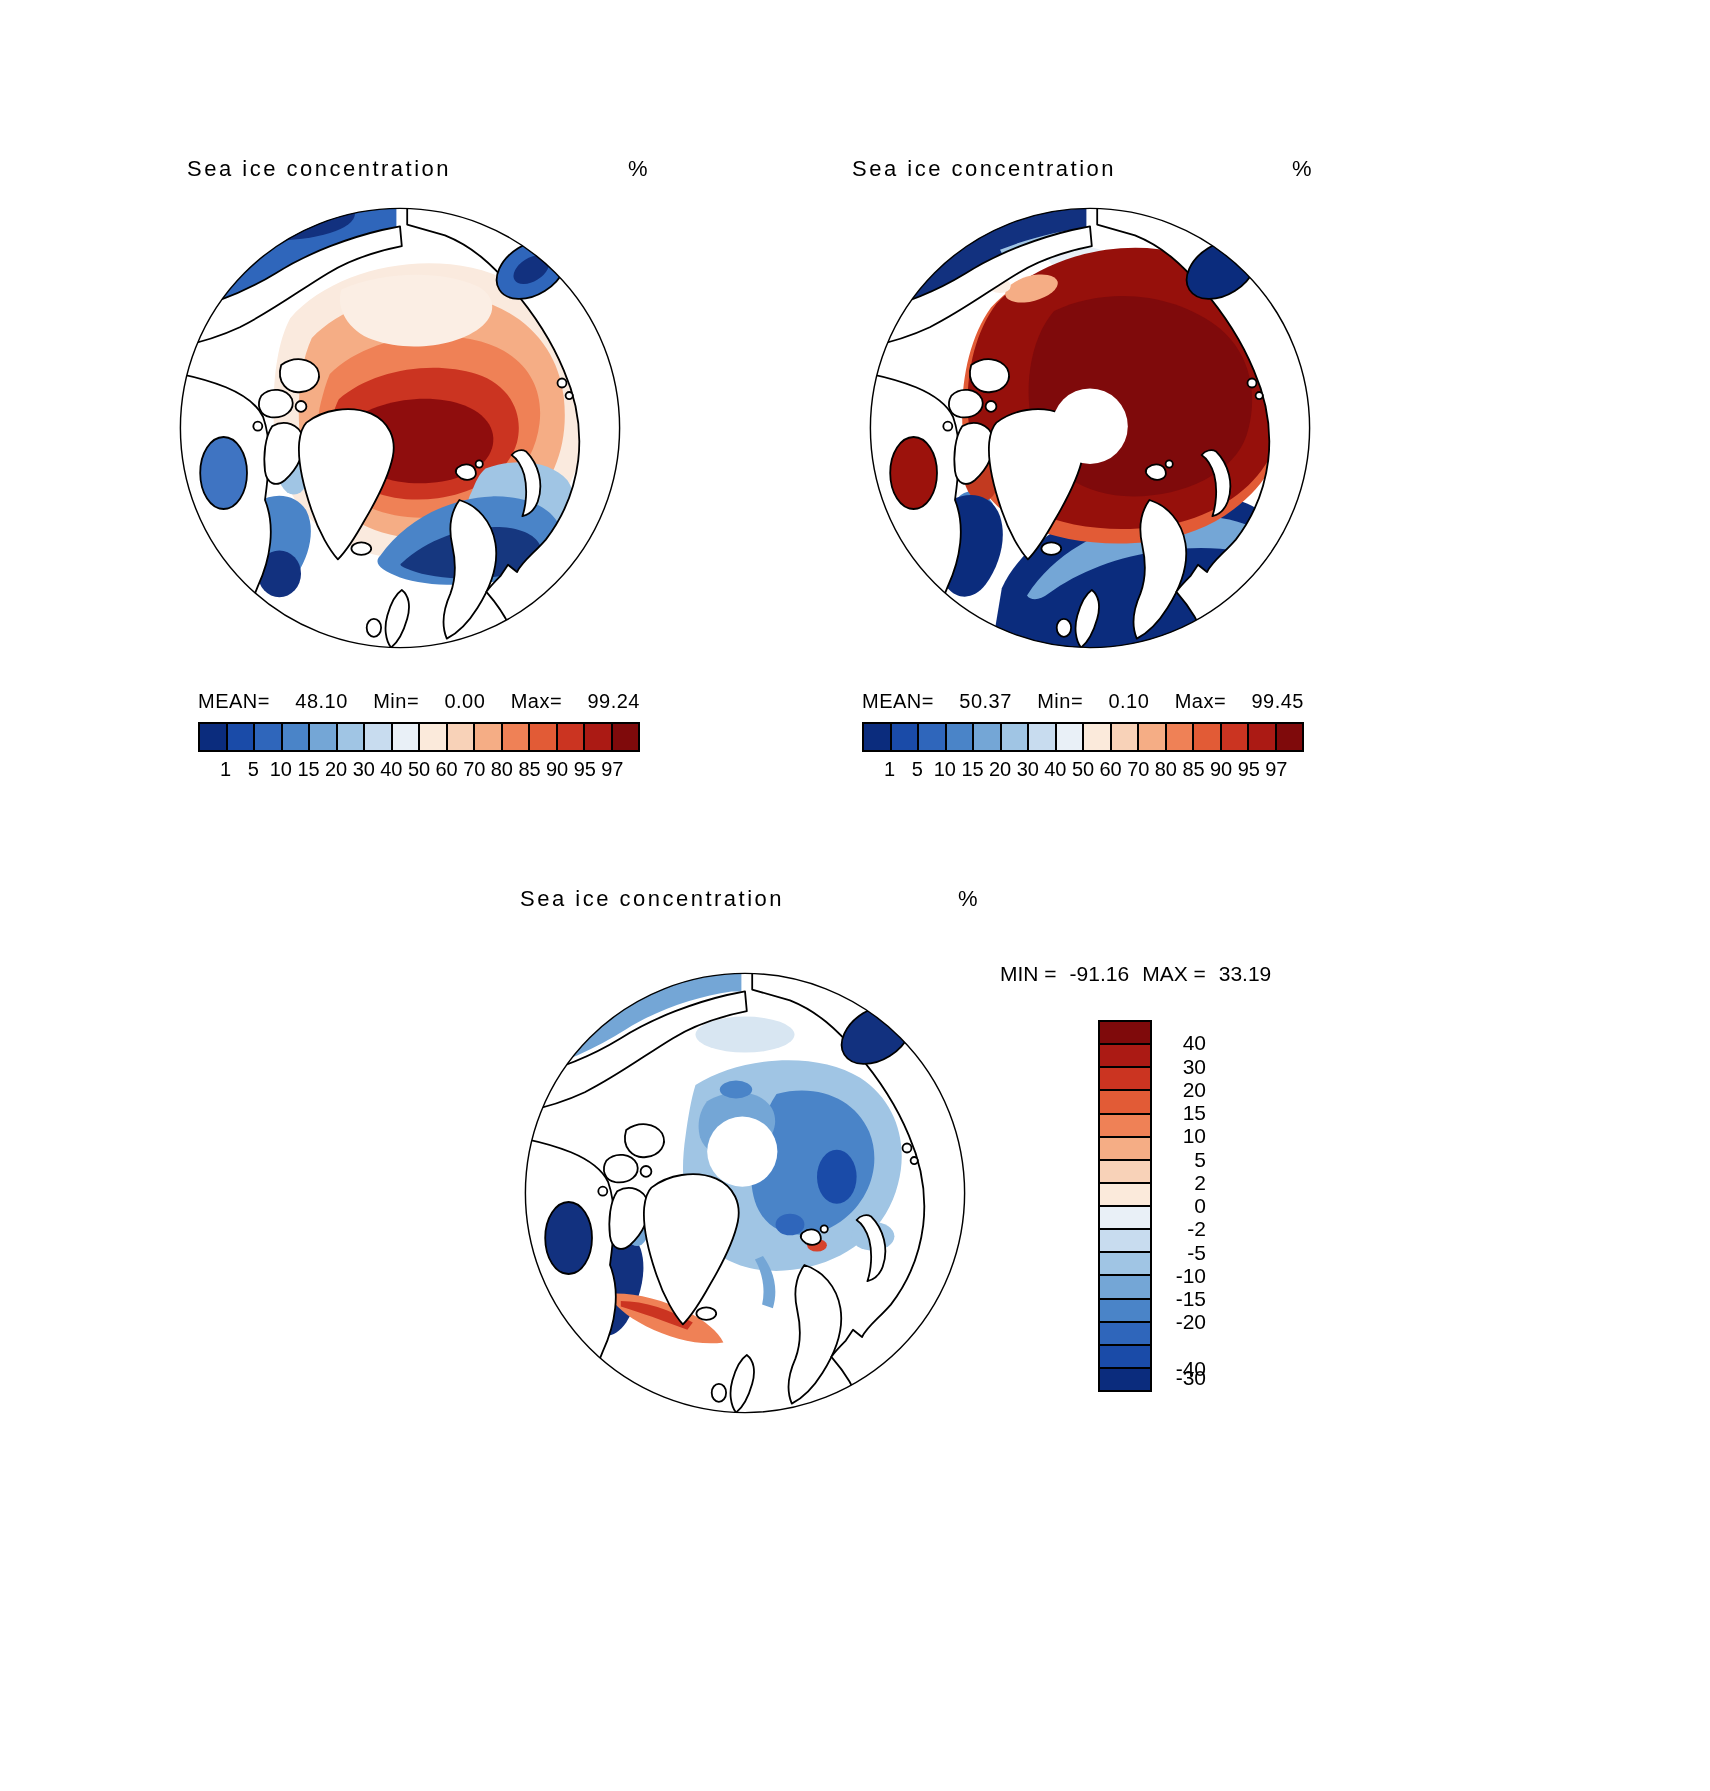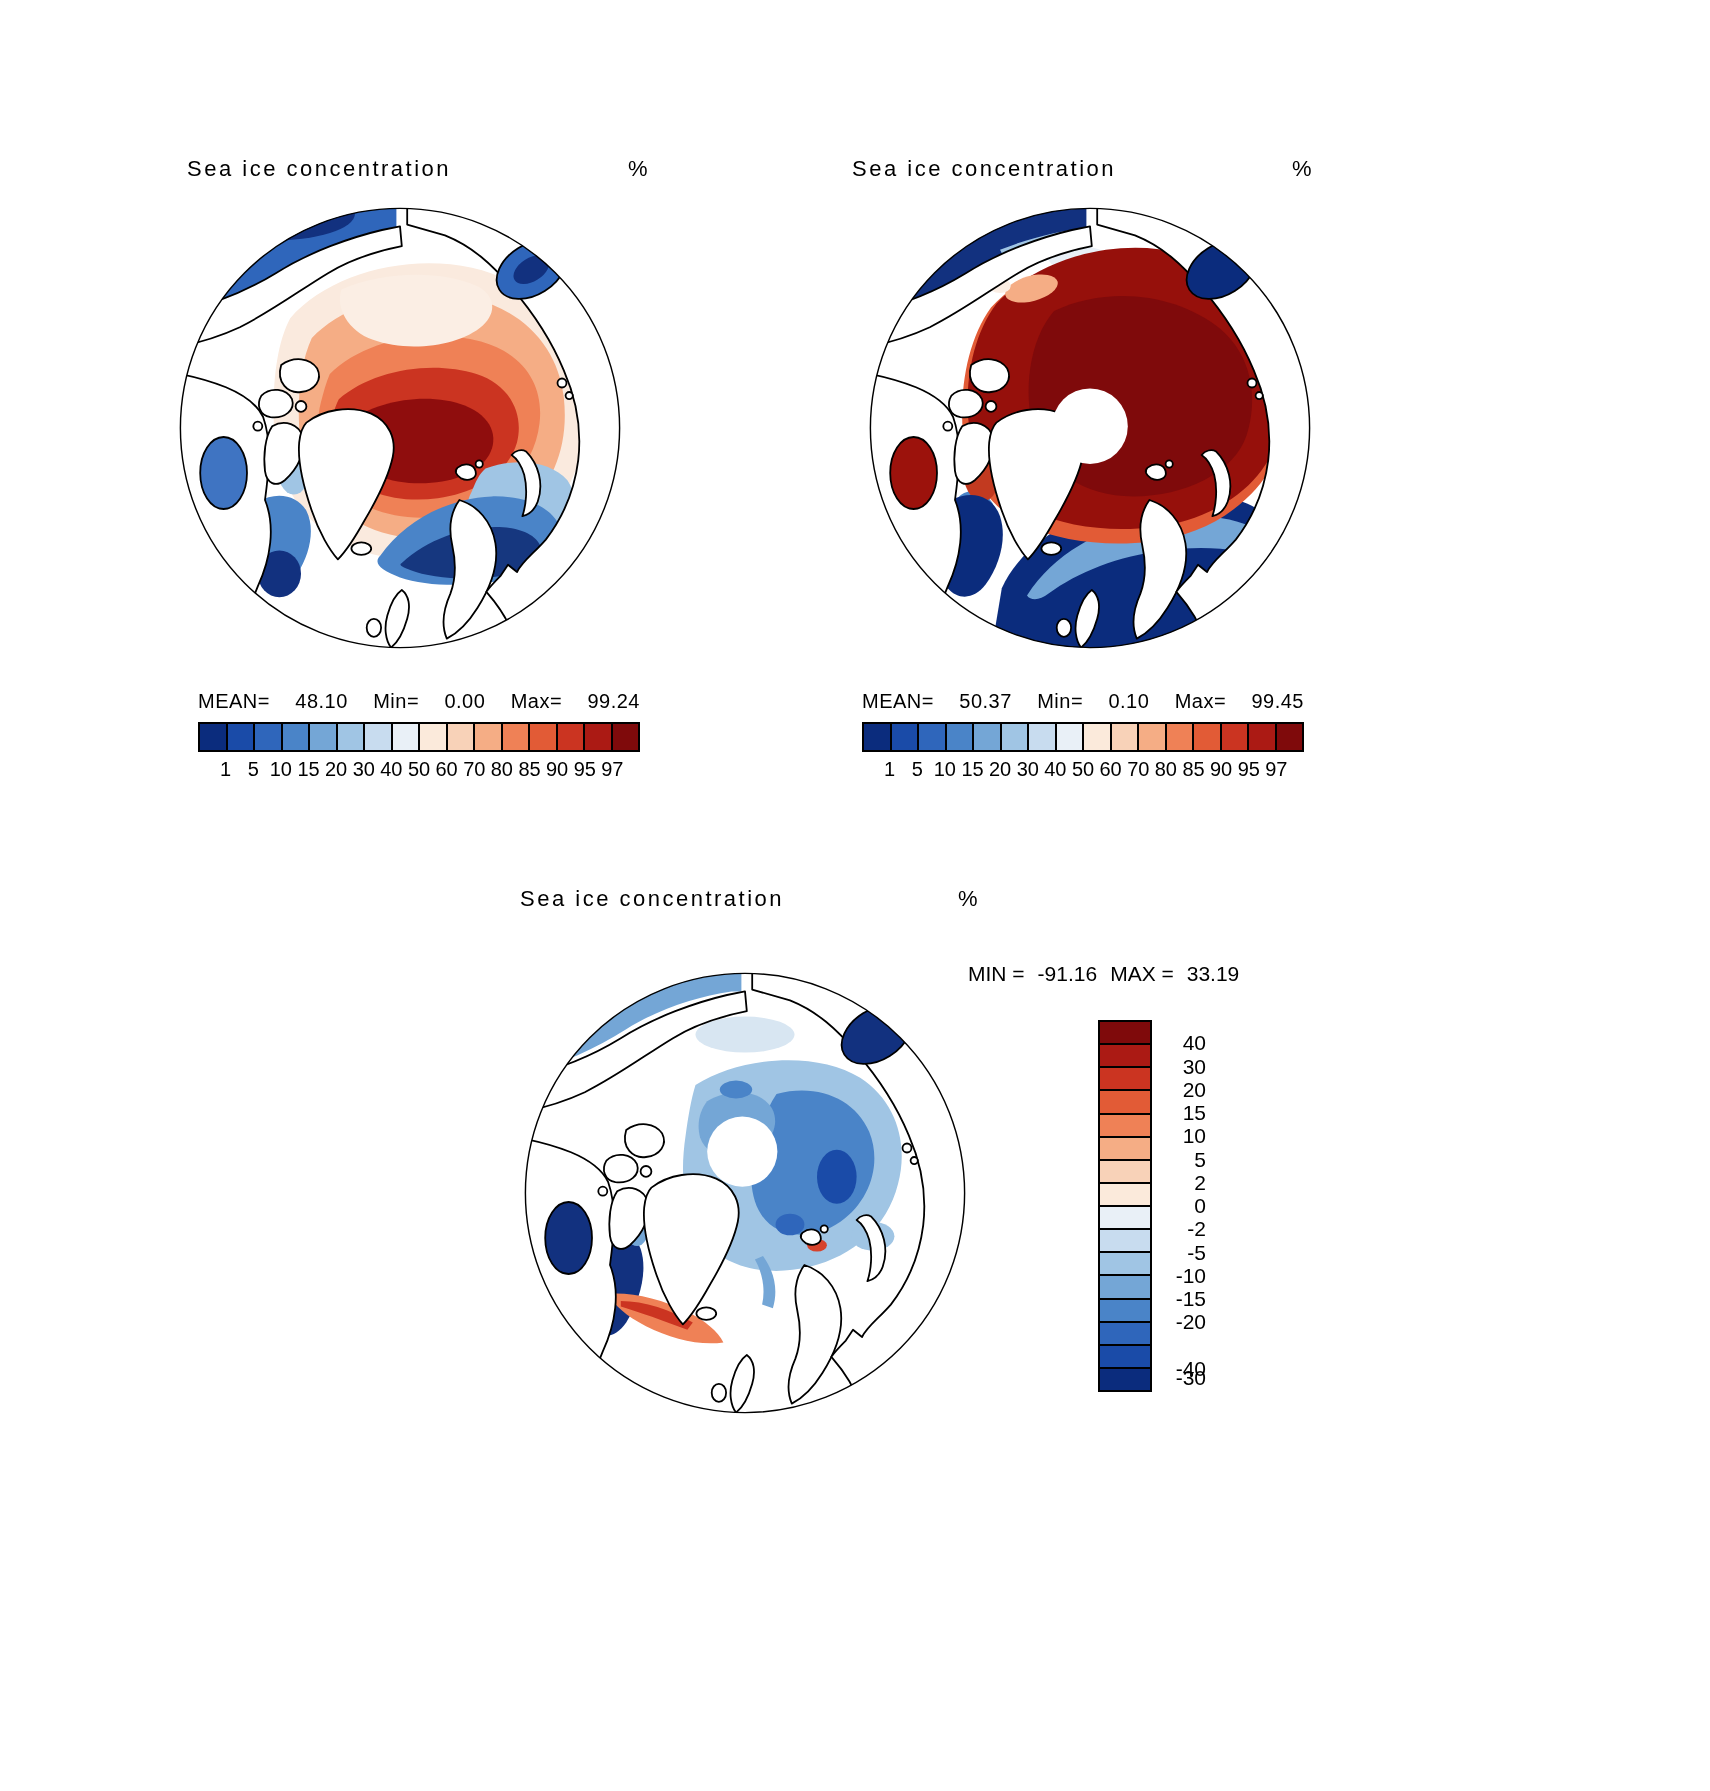--- a/index.html
+++ b/index.html
@@ -290,21 +290,21 @@
           <g transform="rotate(-32 396 74)">
             <ellipse cx="396" cy="74" rx="42" ry="28" fill="#12317f" stroke="#000" stroke-width="2"></ellipse>
           </g>
         </g>
         <circle cx="247" cy="204" r="39" fill="#ffffff"></circle>
       </g>
       <circle cx="250" cy="250" r="244" fill="none" stroke="#000" stroke-width="1.6"></circle>
     </svg>
   </div>
 
-  <div class="range-line" style="left:968px;top:962px">
+  <div class="range-line" style="left:1000px;top:962px">
     <span>MIN =</span>
     <span>-91.16</span>
     <span>MAX =</span>
     <span>33.19</span>
   </div>
 
   <div class="cb-v" style="left:1098px;top:1020px">
       <div class="cb-seg" style="background: rgb(127, 10, 11);"></div>
       <div class="cb-seg" style="background: rgb(171, 26, 20);"></div>
       <div class="cb-seg" style="background: rgb(203, 52, 33);"></div>

